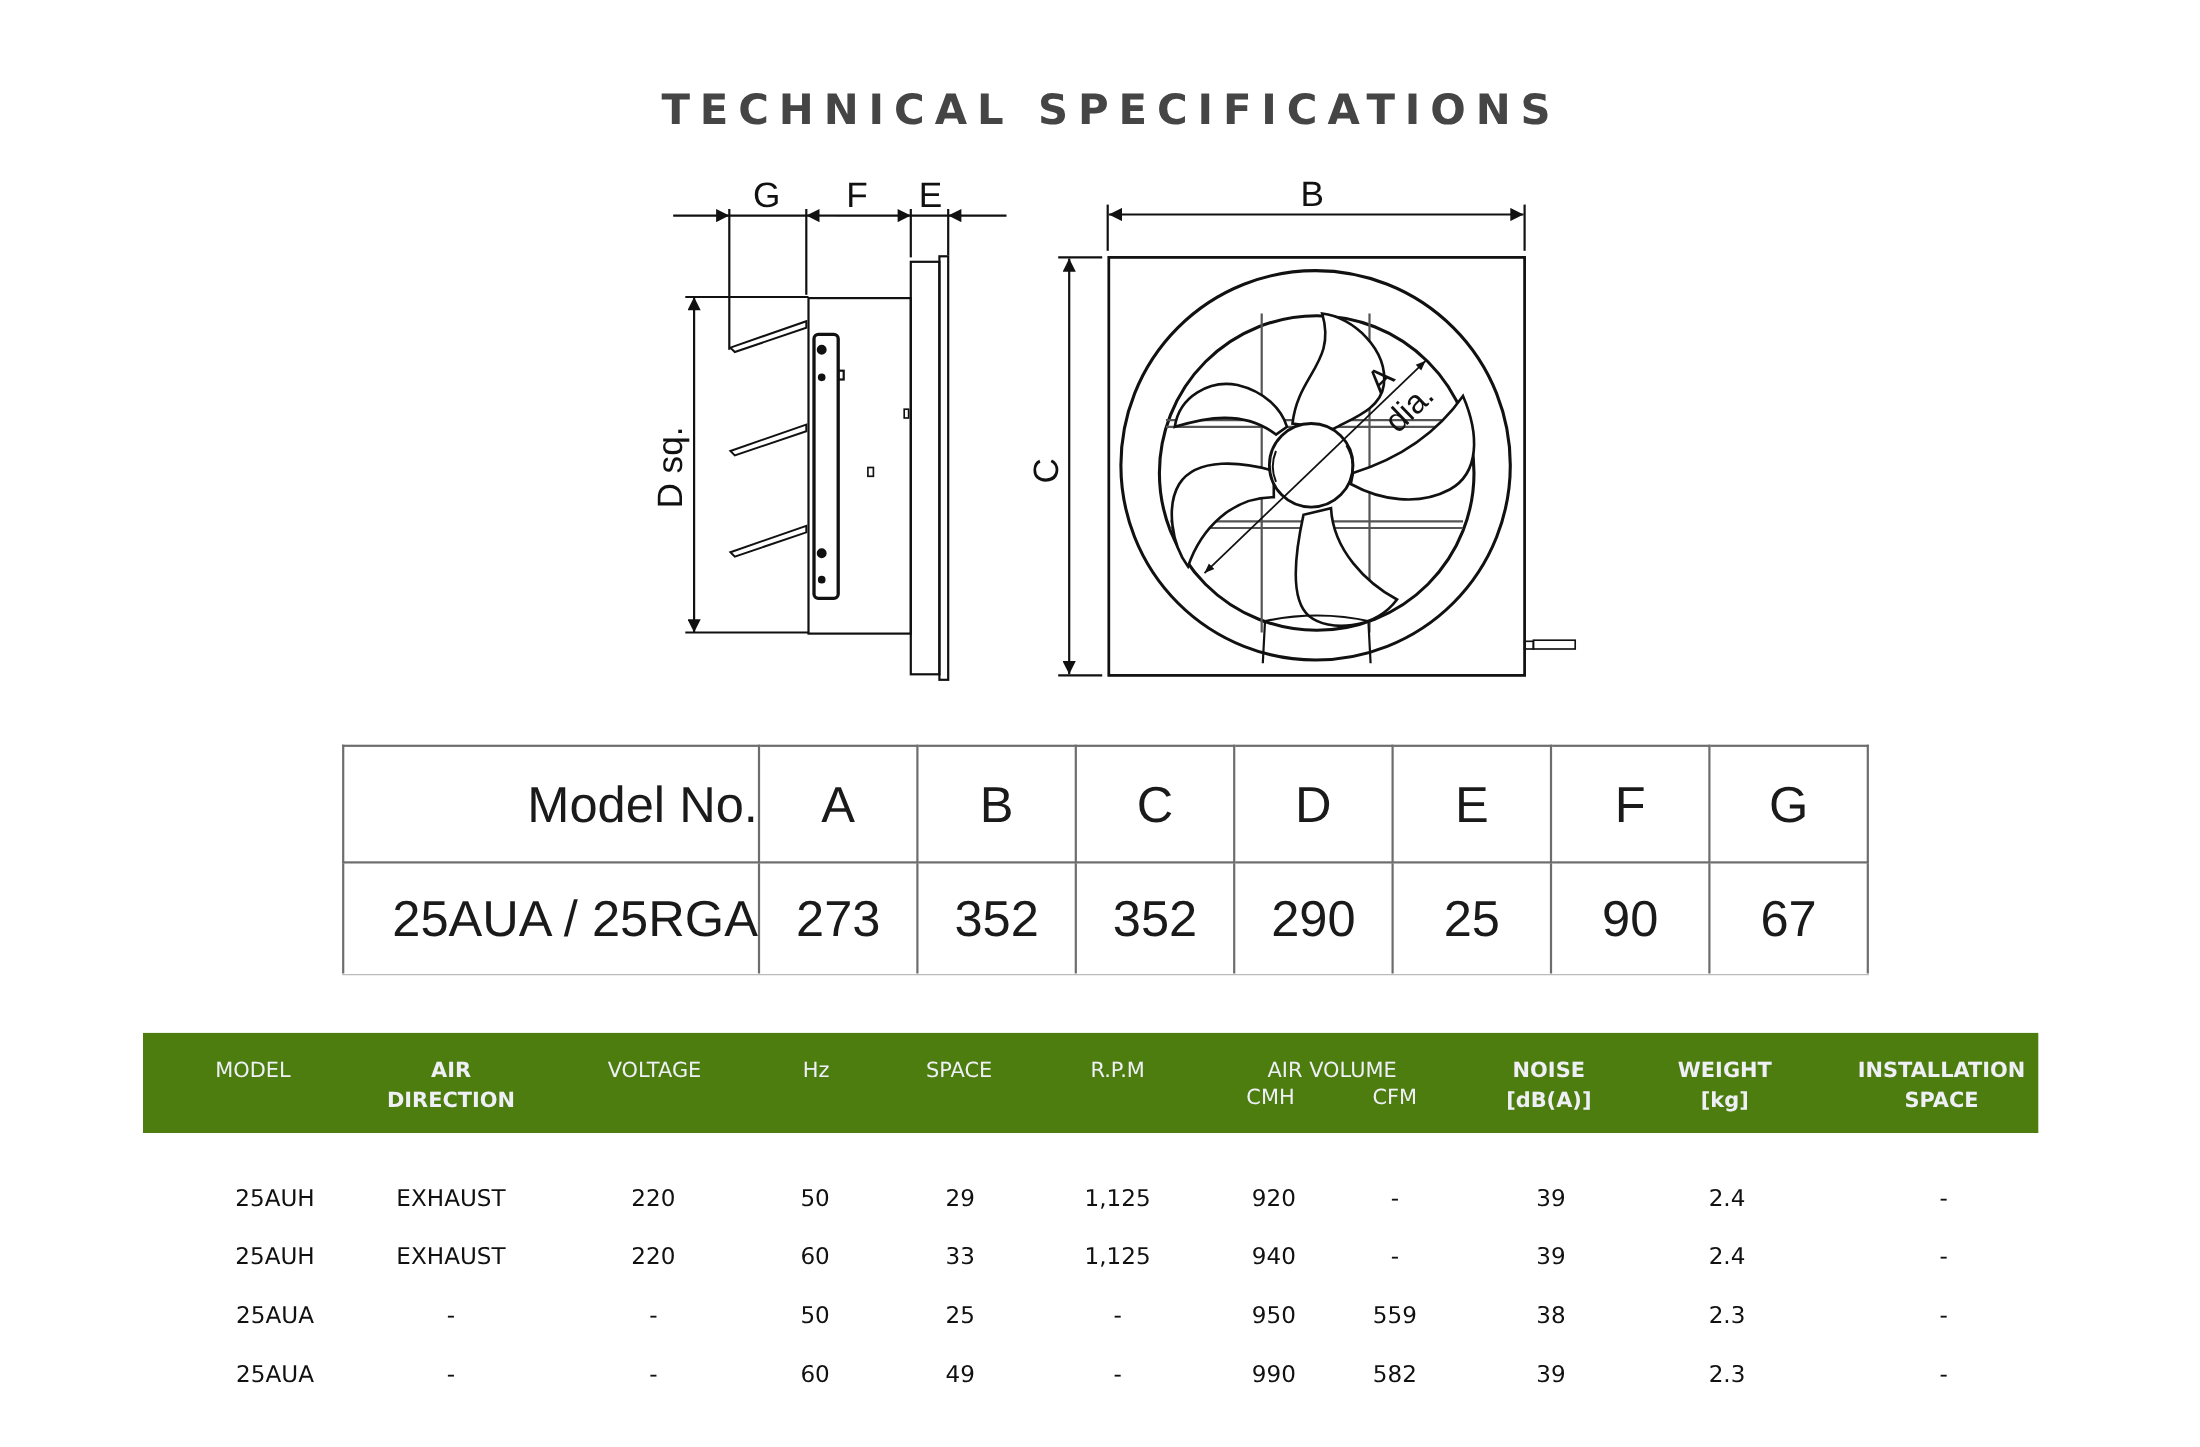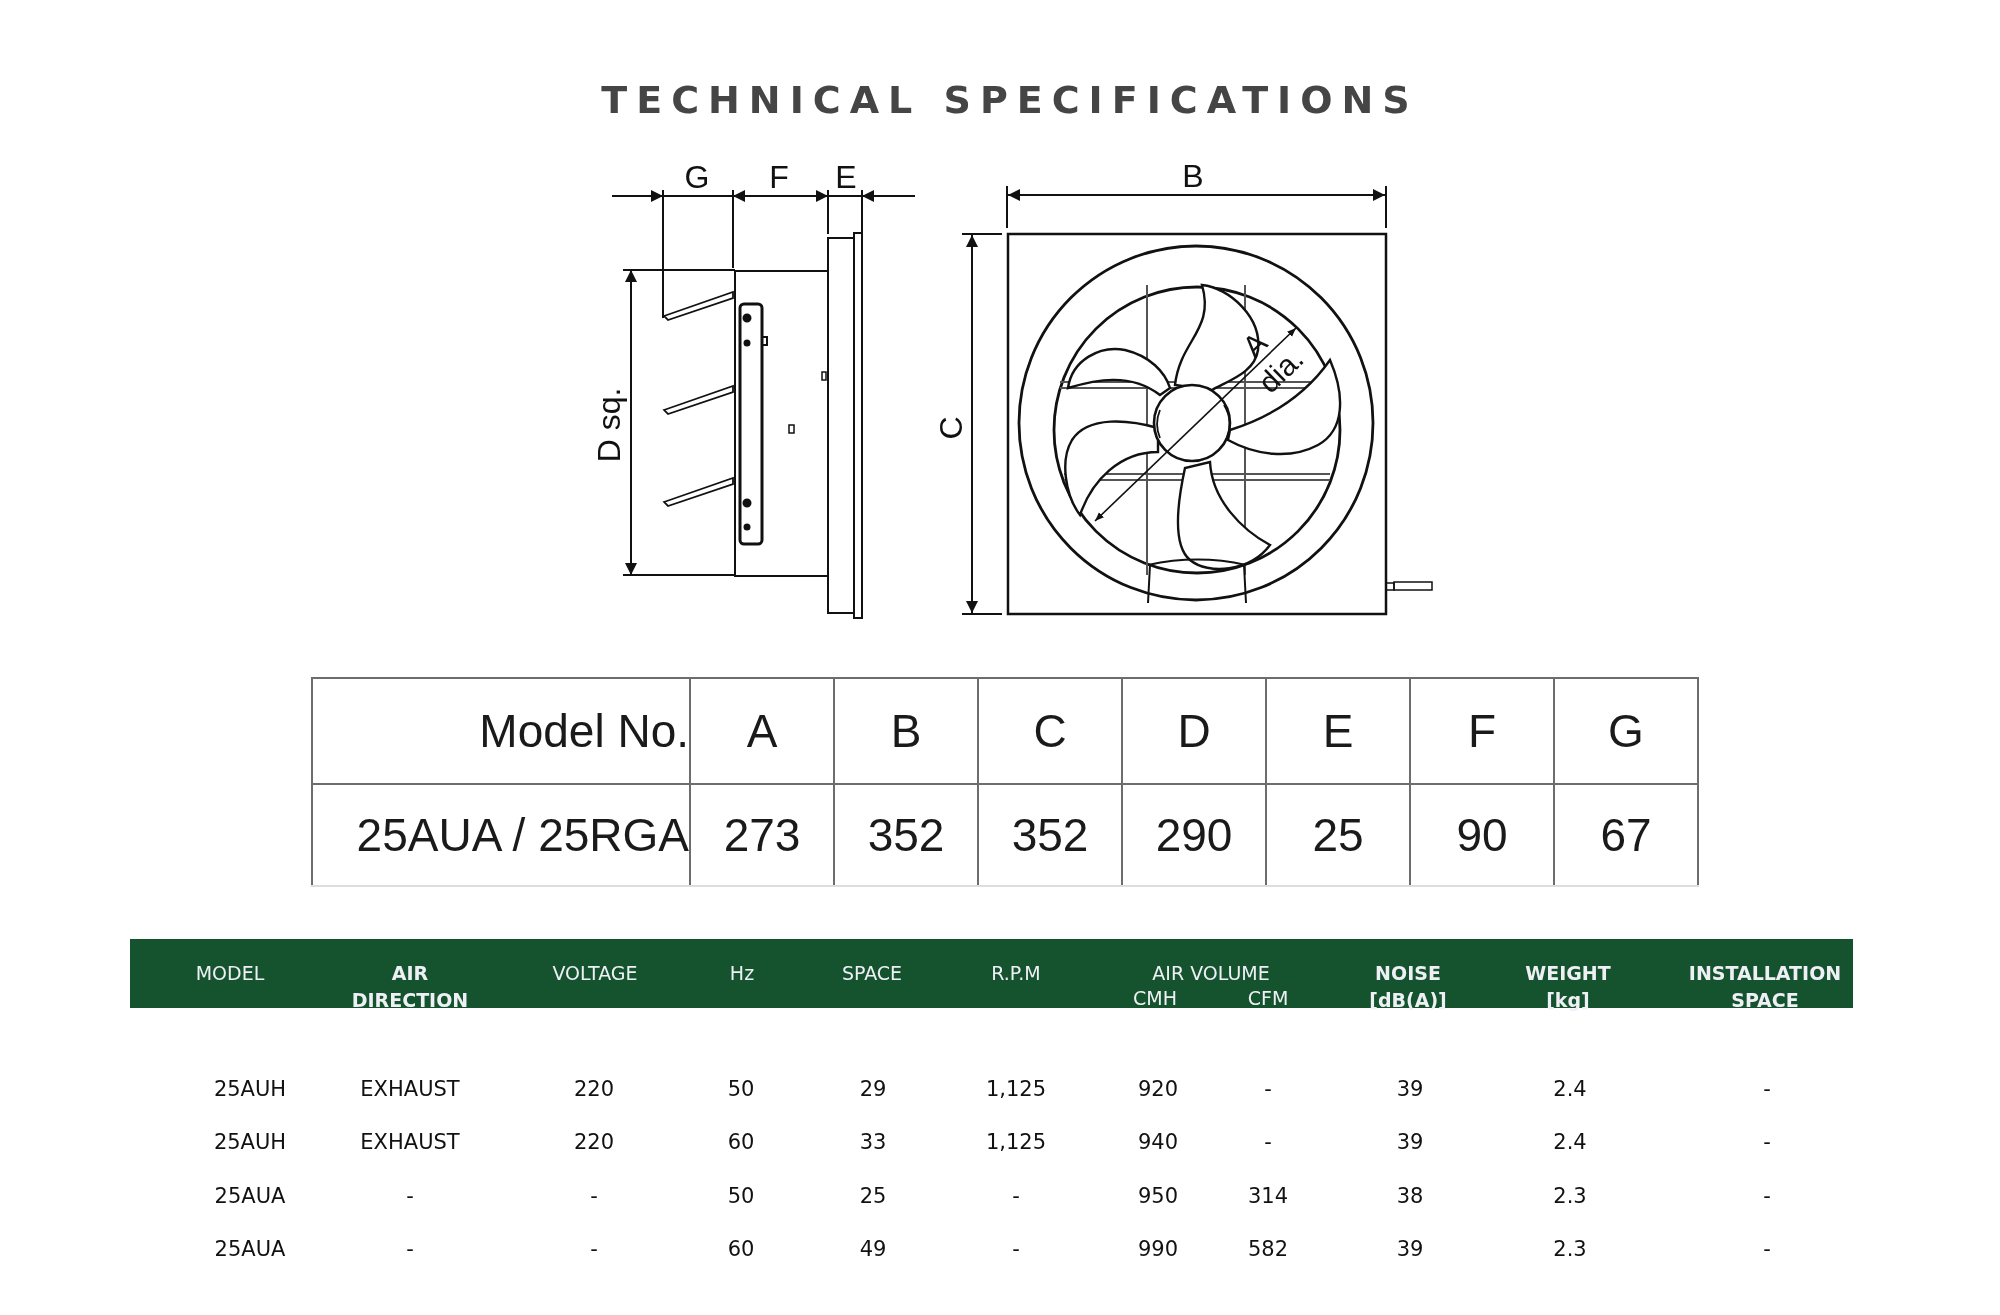--- a/index.html
+++ b/index.html
@@ -15,22 +15,22 @@
     .dim-table { position: absolute; left: 311px; top: 677px; border-collapse: collapse; }
     .dim-table td { border: 2px solid #6d6d6d; height: 104px; width: 142px; text-align: center;
                     font-family: "Liberation Sans", sans-serif; font-size: 46px; color: #1a1a1a;
                     padding: 0; vertical-align: middle; }
     .dim-table td.model { width: 378px; text-align: right; padding-left: 32px; box-sizing: border-box; }
     .dim-table tr.vals td { height: 100px; border-bottom: none; }
     .dim-table tr.vals td:first-child, .dim-table tr.vals td:last-child { }
     .tick-row { position: absolute; left: 311px; top: 885px; width: 1388px; height: 6px; }
 
     
-    .perf-header { position: absolute; left: 130px; top: 939px; width: 1723px; height: 69px;
-                   background: #14532d; }
+    .perf-header { position: absolute; left: 130px; top: 939px; width: 1723px; height: 91px;
+                   background: #4d7c0f; }
     .hcell { position: absolute; top: 21px; transform: translateX(-50%); text-align: center;
              color: #eef0f6; font-size: 19px; line-height: 27px; white-space: nowrap;
              font-family: "DejaVu Sans", sans-serif; }
     .hcell .sub { display: block; font-weight: bold; }
     .sub-pair { position: absolute; top: 48px; transform: translateX(-50%); color: #eef0f6;
                 font-size: 19px; font-family: "DejaVu Sans", sans-serif; white-space: nowrap; }
     .row { position: absolute; left: 0; width: 2000px; height: 30px; }
     .cell { position: absolute; transform: translateX(-50%); font-weight: normal; font-size: 21px;
             font-family: "DejaVu Sans", sans-serif; color: #111; white-space: nowrap; top: 0; }
   </style>
@@ -227,21 +227,21 @@
   <span class="cell" style="left:1767px">-</span>
 </div>
 <div class="row" style="top:1184px">
   <span class="cell" style="left:250px">25AUA</span>
   <span class="cell" style="left:410px">-</span>
   <span class="cell" style="left:594px">-</span>
   <span class="cell" style="left:741px">50</span>
   <span class="cell" style="left:873px">25</span>
   <span class="cell" style="left:1016px">-</span>
   <span class="cell" style="left:1158px">950</span>
-  <span class="cell" style="left:1268px">314</span>
+  <span class="cell" style="left:1268px">559</span>
   <span class="cell" style="left:1410px">38</span>
   <span class="cell" style="left:1570px">2.3</span>
   <span class="cell" style="left:1767px">-</span>
 </div>
 <div class="row" style="top:1237px">
   <span class="cell" style="left:250px">25AUA</span>
   <span class="cell" style="left:410px">-</span>
   <span class="cell" style="left:594px">-</span>
   <span class="cell" style="left:741px">60</span>
   <span class="cell" style="left:873px">49</span>

